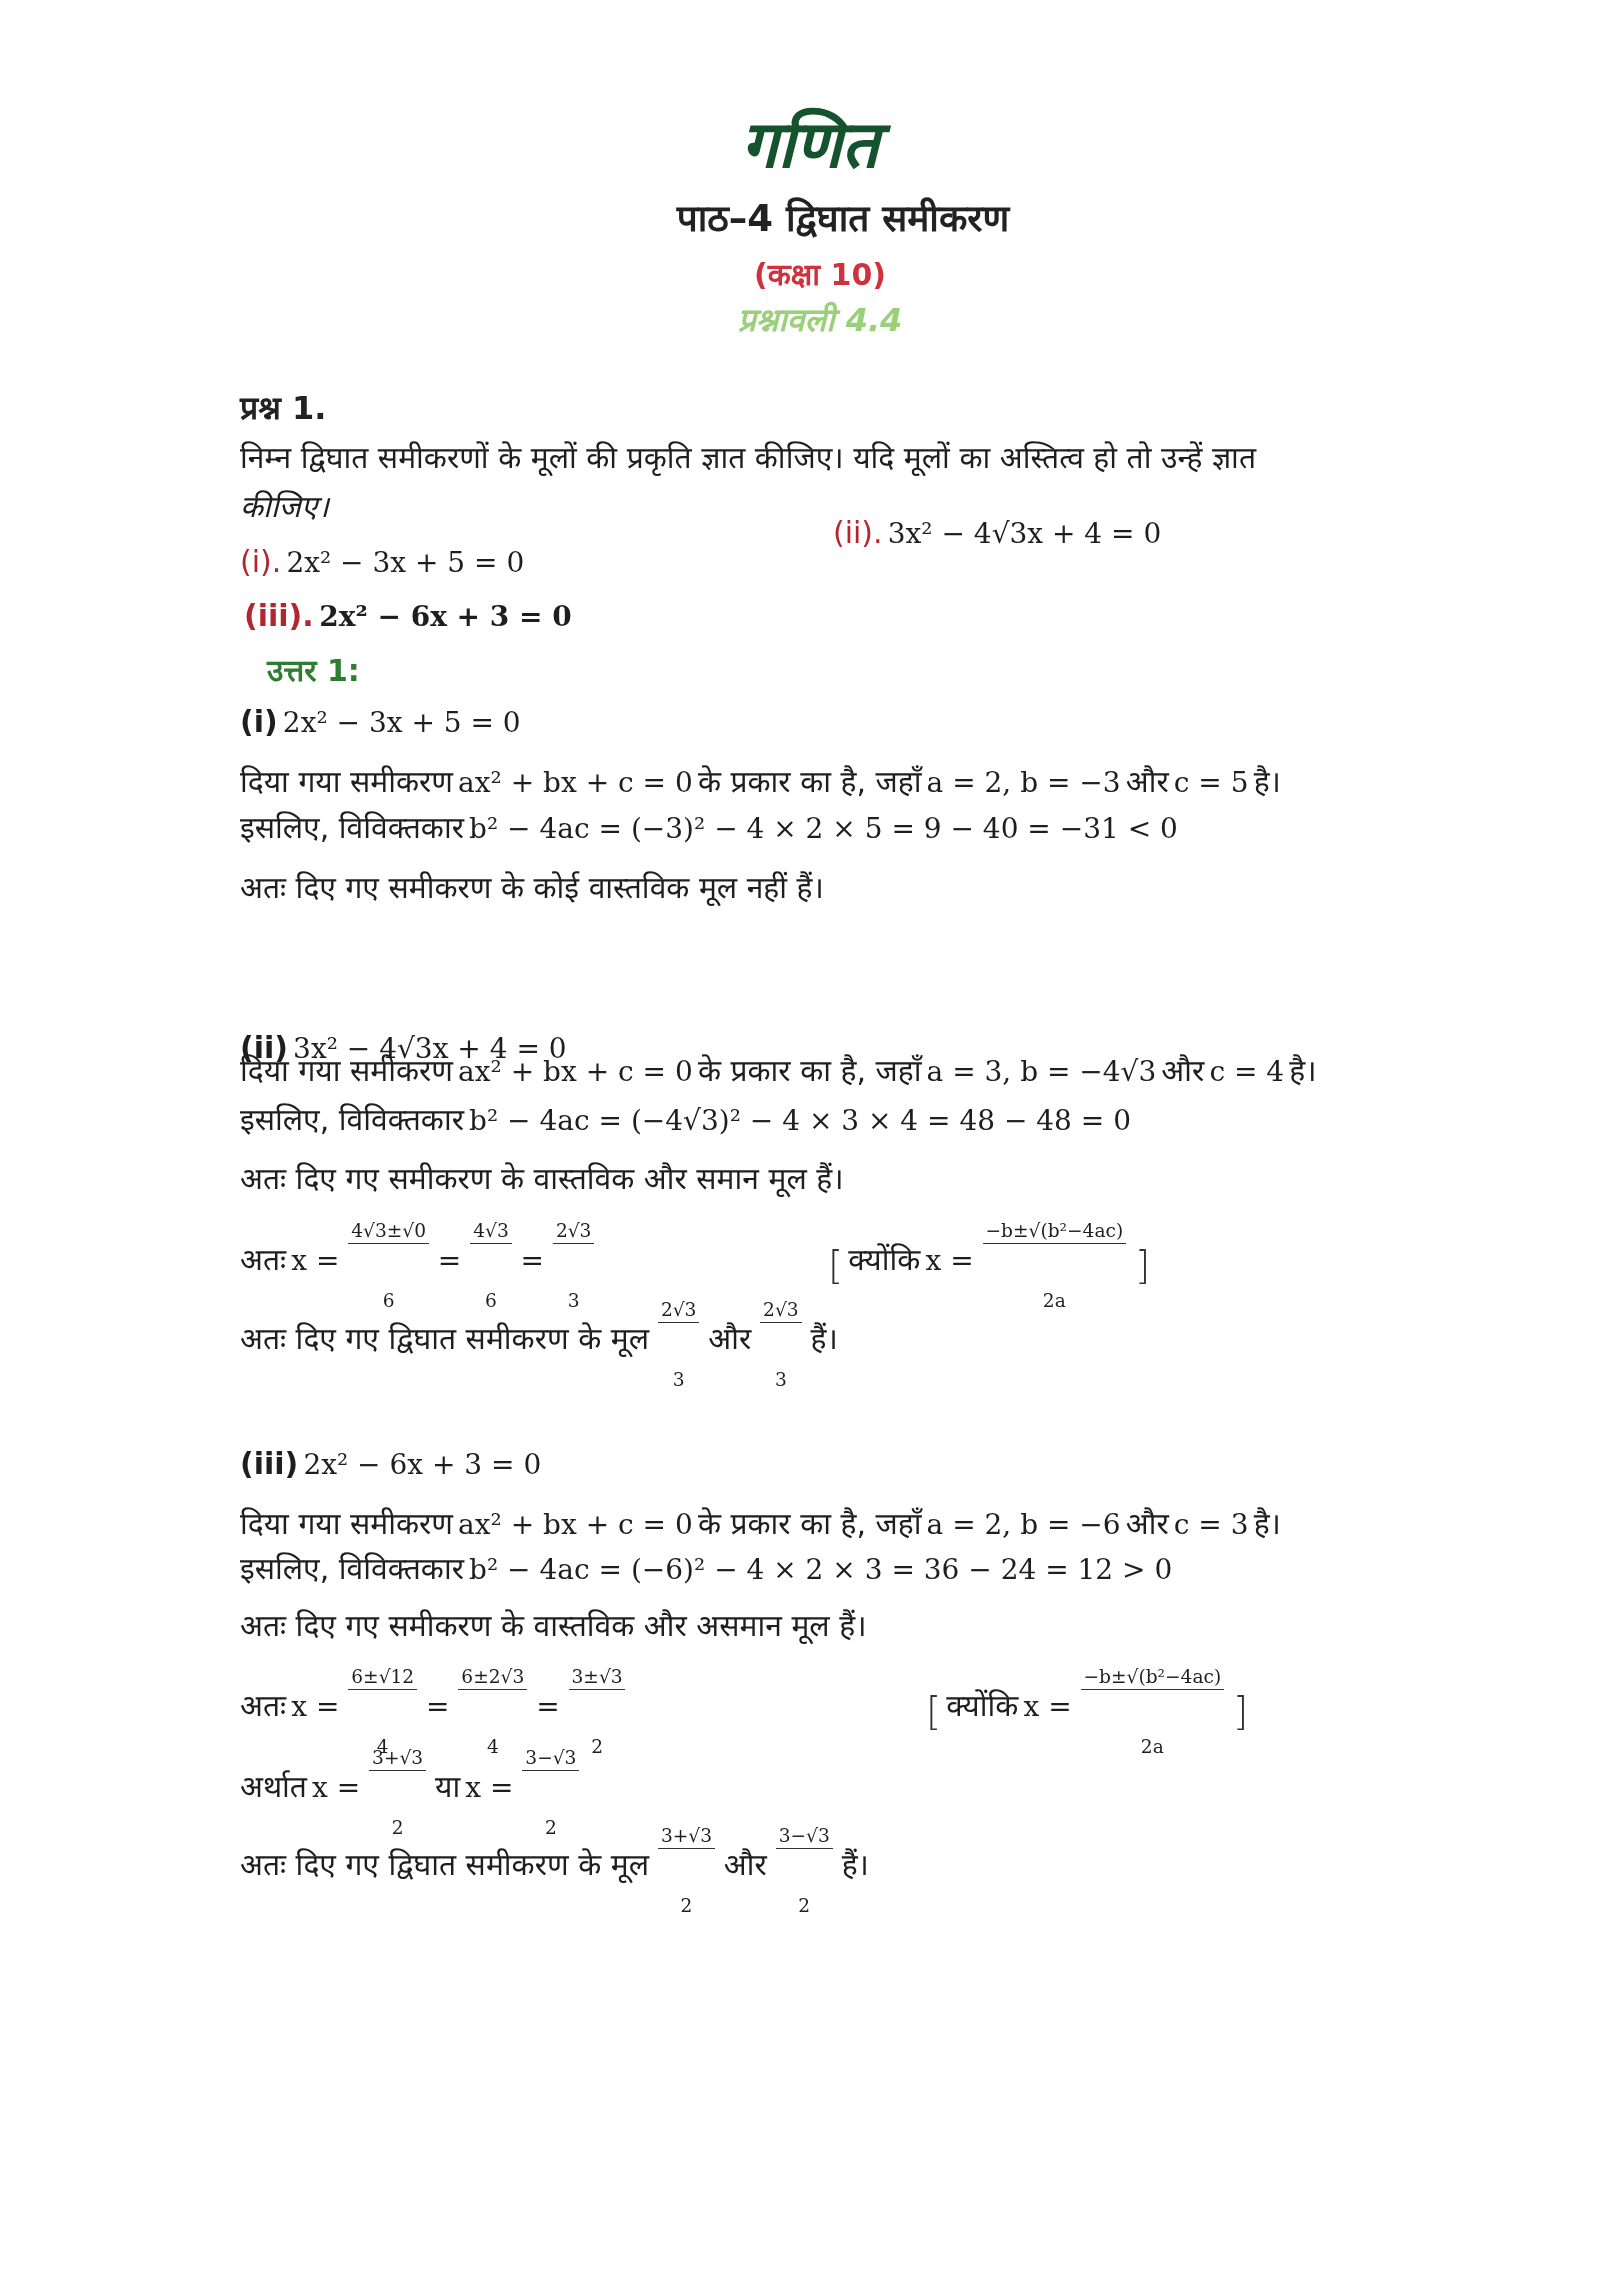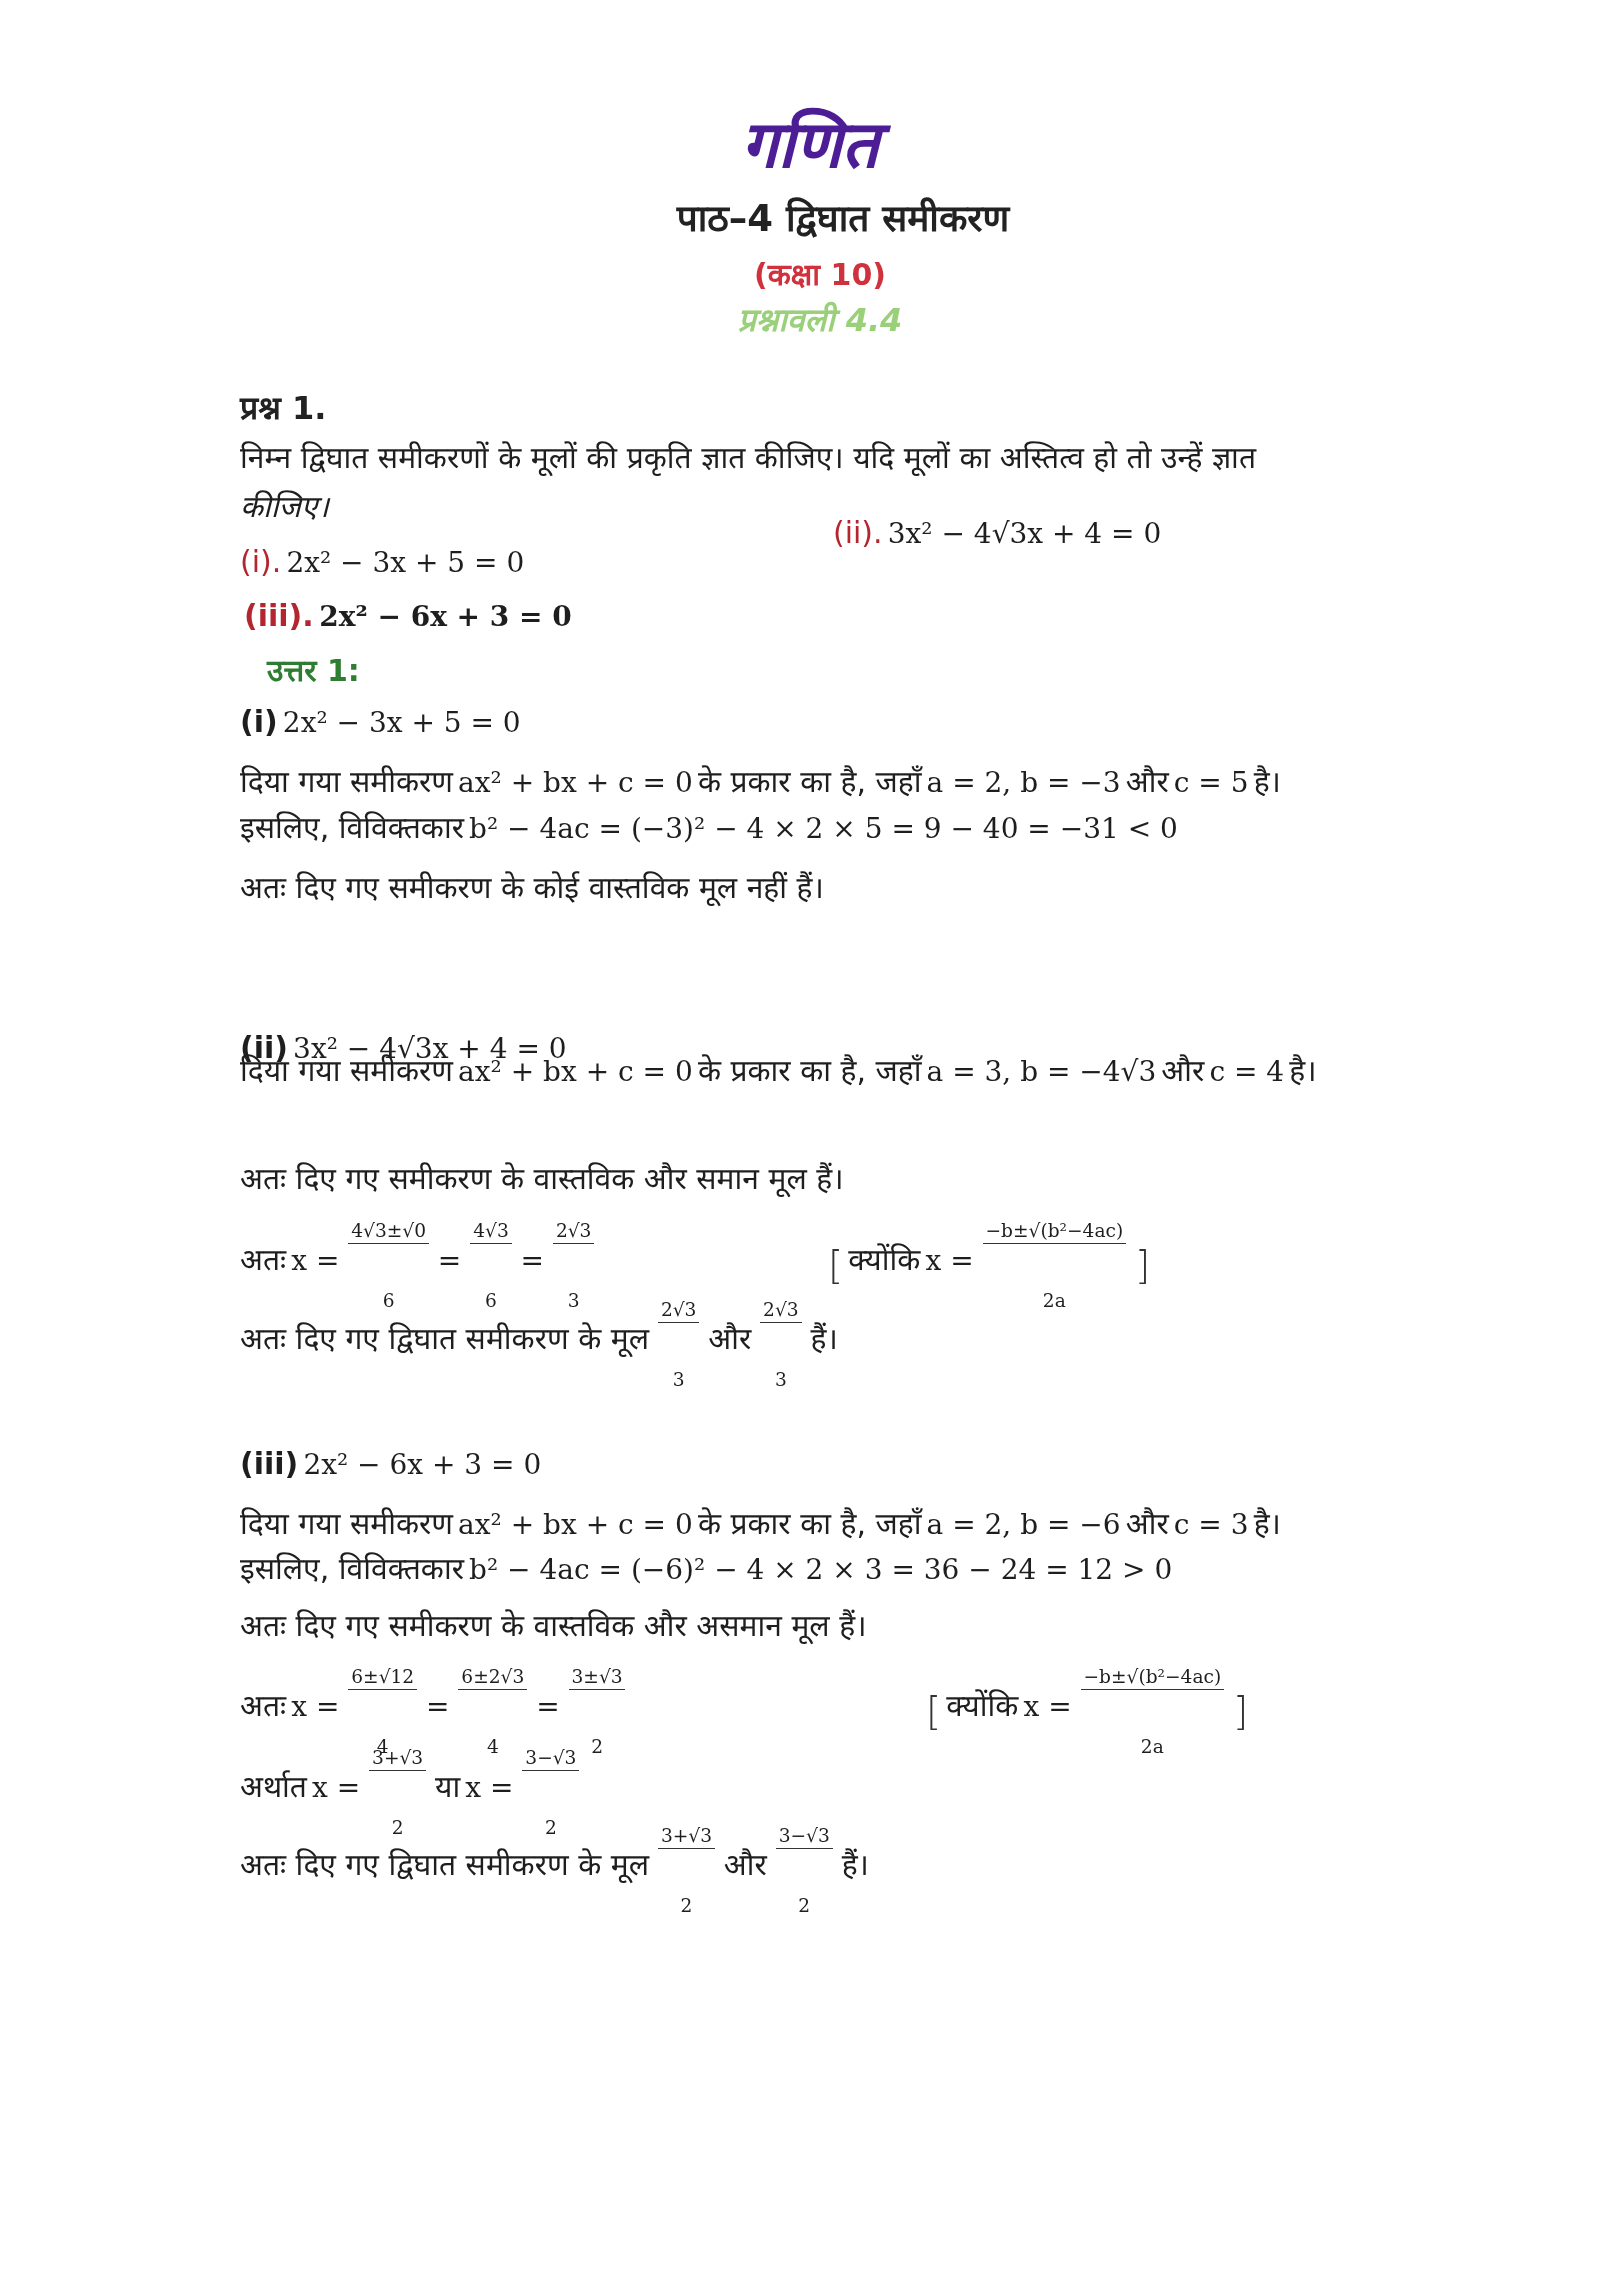--- a/index.html
+++ b/index.html
@@ -5,21 +5,21 @@
   html, body { margin: 0; padding: 0; }
   body {
     width: 1620px; height: 2293px; background: #ffffff;
     font-family: "DejaVu Sans", "Liberation Sans", sans-serif;
     color: #1e1e1e; position: relative; overflow: hidden;
   }
   .page { position: absolute; left: 0; top: 0; width: 1620px; height: 2293px; }
   .abs { position: absolute; white-space: nowrap; }
   .title {
     left: 0; width: 1620px; top: 98px; text-align: center;
-    font-size: 65px; font-weight: bold; font-style: italic; color: #4c1d95;
+    font-size: 65px; font-weight: bold; font-style: italic; color: #14532d;
   }
   .chapter { left: 0; width: 1686px; top: 191px; text-align: center; font-size: 37px; font-weight: bold; color: #222; }
   .klass { left: 0; width: 1640px; top: 253px; text-align: center; font-size: 30px; font-weight: bold; color: #d0313c; }
   .exercise { left: 0; width: 1640px; top: 297px; text-align: center; font-size: 32px; font-weight: bold; font-style: italic; color: #9bd07a; }
 
   .qhead { left: 240px; top: 385px; font-size: 32px; font-weight: bold; color: #222; }
   .txt { font-size: 30px; color: #1e1e1e; }
   .math { font-family: "DejaVu Serif", "Liberation Serif", serif; font-size: 28px; }
   .red { color: #b3262f; }
   .green-b { color: #2e7d32; font-weight: bold; }
@@ -84,20 +84,24 @@
   </div>
   <div class="abs" style="left:240px; top:1049px;">
     <span class="txt">दिया गया समीकरण</span>
     <span class="math">ax² + bx + c = 0</span>
     <span class="txt">के प्रकार का है, जहाँ</span>
     <span class="math">a = 3, b = −4√3</span>
     <span class="txt">और</span>
     <span class="math">c = 4</span>
     <span class="txt">है।</span>
   </div>
+  <div class="abs" style="left:240px; top:1098px;">
+    <span class="txt">इसलिए, विविक्तकार</span>
+    <span class="math">b² − 4ac = (−4√3)² − 4 × 3 × 4 = 48 − 48 = 0</span>
+  </div>
   <div class="abs txt" style="left:240px; top:1157px;">अतः दिए गए समीकरण के वास्तविक और समान मूल हैं।</div>
 
   <div class="abs" style="left:240px; top:1220px;">
     <span class="txt">अतः</span>
     <span class="math">x =</span>
     <span class="frac">
         <span class="num">4√3±√0</span>
         <span class="den">6</span>
       </span>
     <span class="math">=</span>

